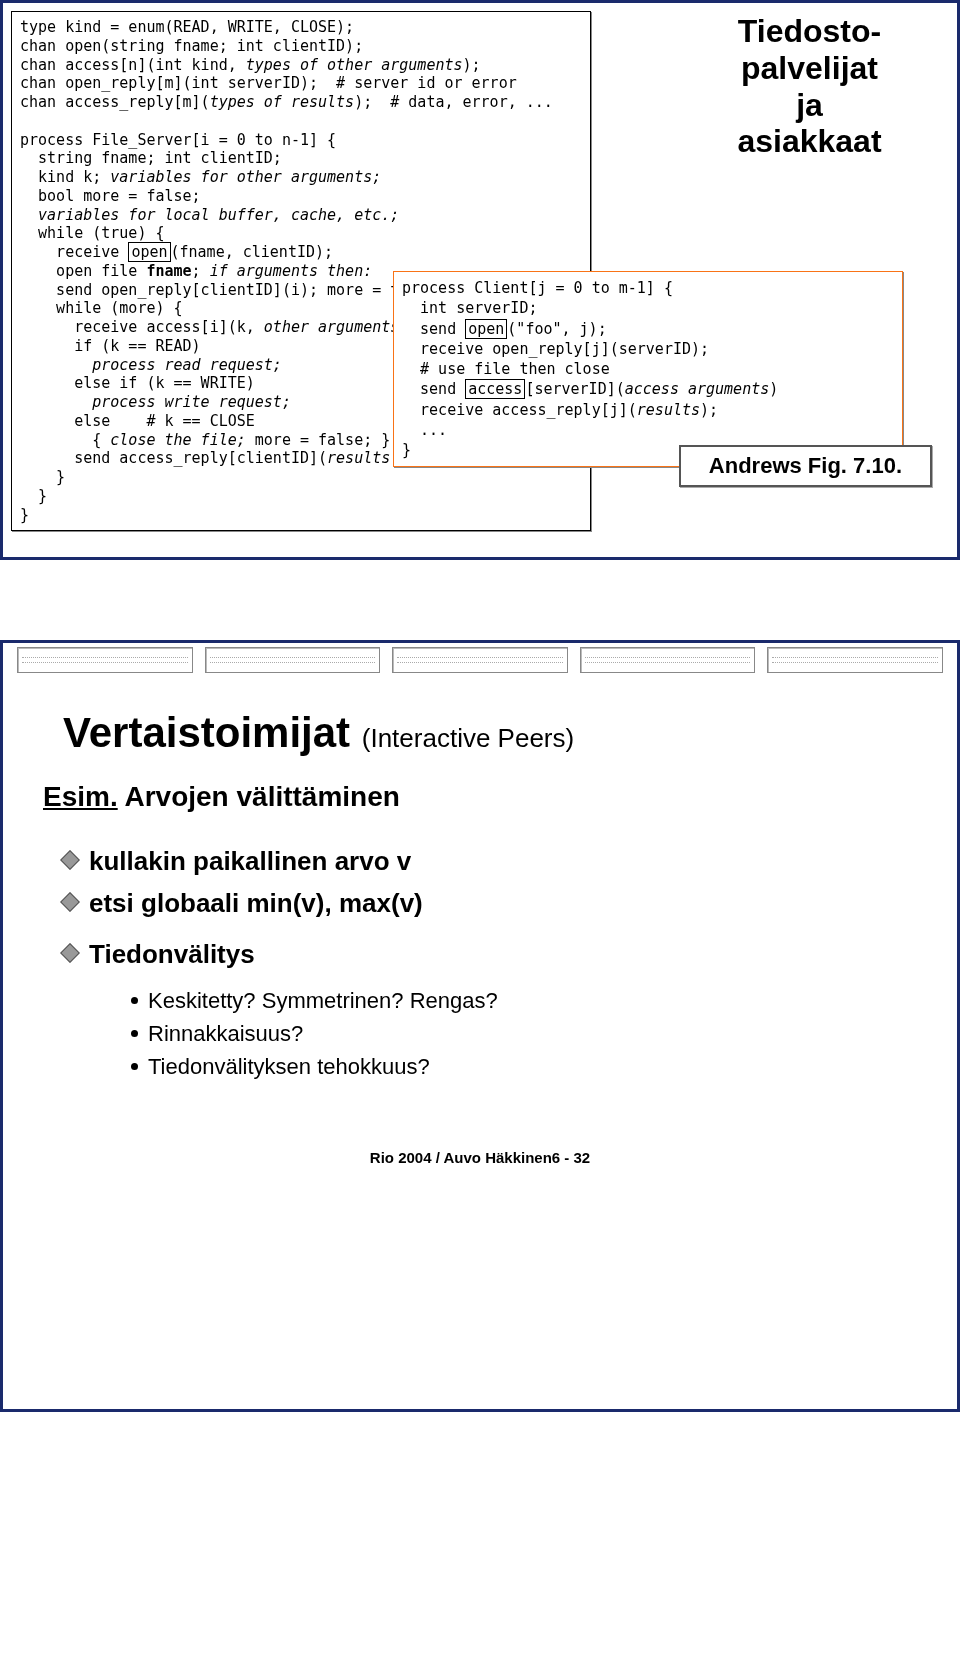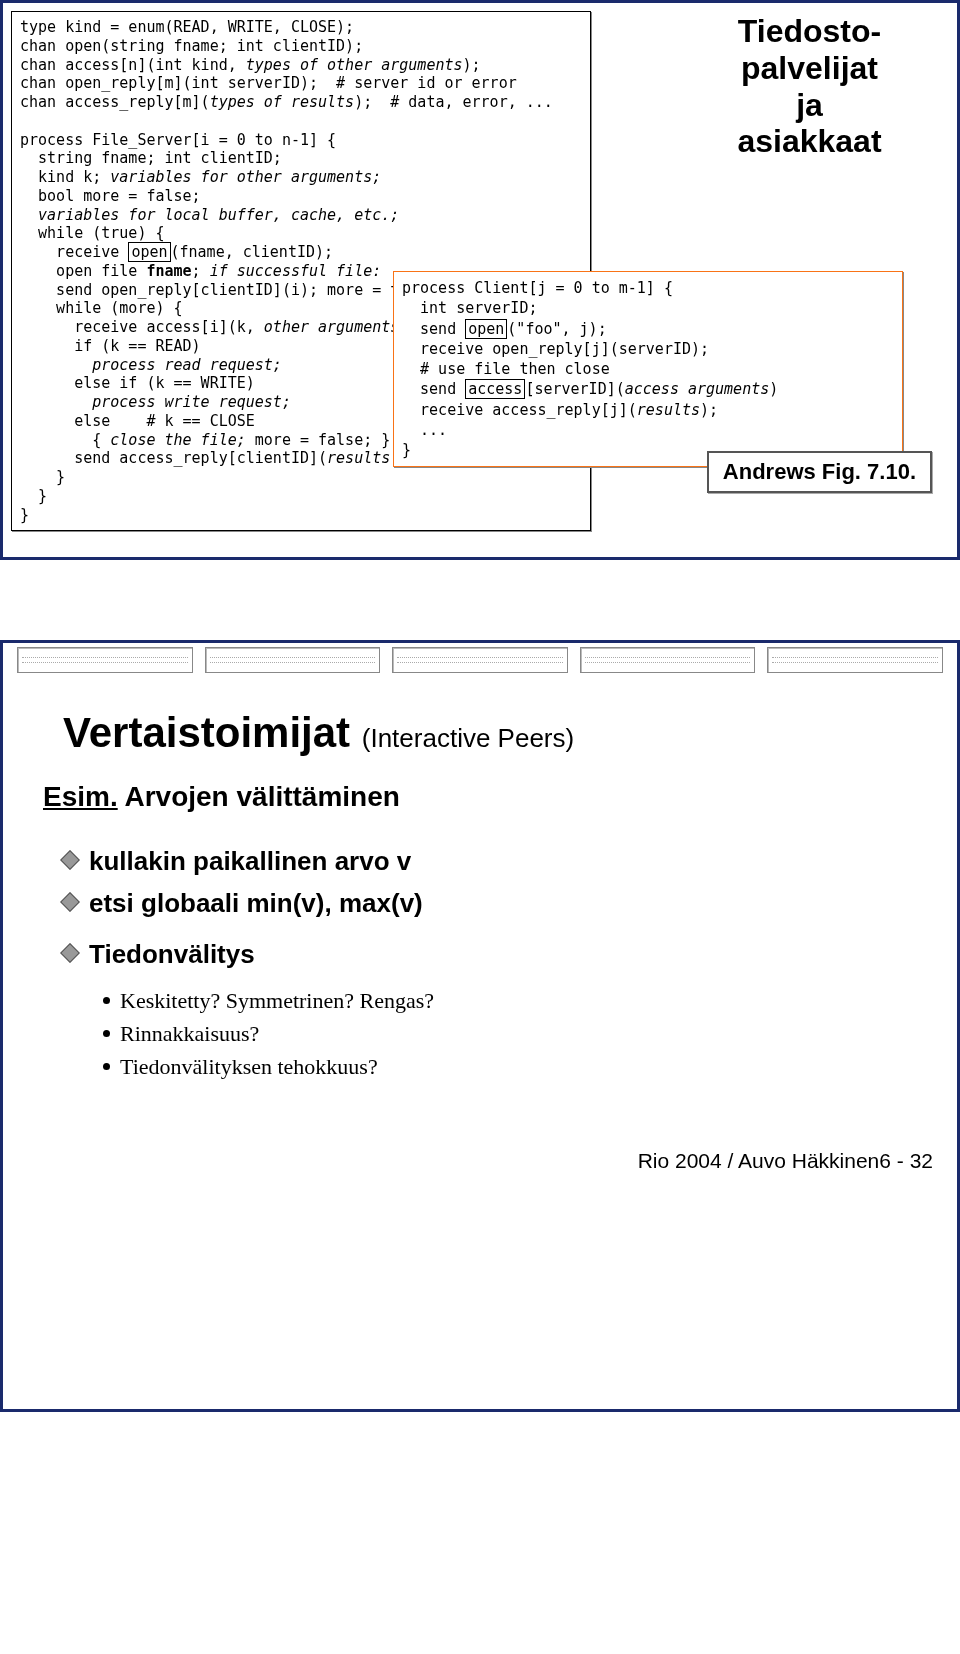--- a/index.html
+++ b/index.html
@@ -60,25 +60,25 @@
     right: 25px;
     width: 245px;
     text-align: center;
     font-weight: bold;
     font-size: 32px;
     line-height: 1.15;
     font-family: Arial, sans-serif;
   }
   .figref {
     position: absolute;
-    bottom: 6px;
+    bottom: 12px;
     right: 25px;
     border: 2px solid #555;
     box-shadow: 1px 1px 0 #aaa;
-    padding: 6px 14px;
+    padding: 6px 28px;
     font-family: Arial, sans-serif;
     font-weight: bold;
     font-size: 22px;
     background: #fff;
   }
   .slide1 { height: 560px; }
 
   
   .topdeco {
     display: flex;
@@ -125,32 +125,34 @@
   .bullets .row { display: flex; align-items: flex-start; gap: 12px; margin-bottom: 4px; }
   .diamond {
     width: 12px; height: 12px;
     background: #999; border: 1px solid #555;
     transform: rotate(45deg);
     margin-top: 10px;
     flex-shrink: 0;
   }
   .sub-bullets {
     padding: 0 40px 10px 100px;
-    font-family: Liberation Serif, serif;
+    font-family: Liberation Sans, sans-serif;
     font-size: 22px;
     line-height: 1.5;
+    margin-left: 28px;
   }
   .sub-bullets .srow { display: flex; align-items: center; gap: 10px; }
   .dot { width: 7px; height: 7px; background: #000; border-radius: 50%; flex-shrink:0; }
   .footer {
     display: flex;
-    justify-content: flex-end;
+    justify-content: center;
     padding: 56px 24px 10px 24px;
     font-family: Arial, sans-serif;
-    font-size: 21px;
+    font-size: 15px;
+    font-weight: bold;
   }
   pre { margin: 0; white-space: pre; }
 </style>
 </head>
 <body>
 
 <div class="slide slide1">
   <div class="slide-inner">
     <div class="code-boxes">
       <div class="server-box">
@@ -160,21 +162,21 @@
 chan open_reply[m](int serverID);  # server id or error
 chan access_reply[m](<i>types of results</i>);  # data, error, ...
 
 process File_Server[i = 0 to n-1] {
   string fname; int clientID;
   kind k; <i>variables for other arguments;</i>
   bool more = false;
   <i>variables for local buffer, cache, etc.;</i>
   while (true) {
     receive <span class="boxed">open</span>(fname, clientID);
-    open file <b>fname</b>; <i>if successful file:</i>
+    open file <b>fname</b>; <i>if arguments then:</i>
     send open_reply[clientID](i); more = true;
     while (more) {
       receive access[i](k, <i>other arguments</i>
       if (k == READ)
         <i>process read request;</i>
       else if (k == WRITE)
         <i>process write request;</i>
       else    # k == CLOSE
         { <i>close the file;</i> more = false; }
       send access_reply[clientID](<i>results</i>

